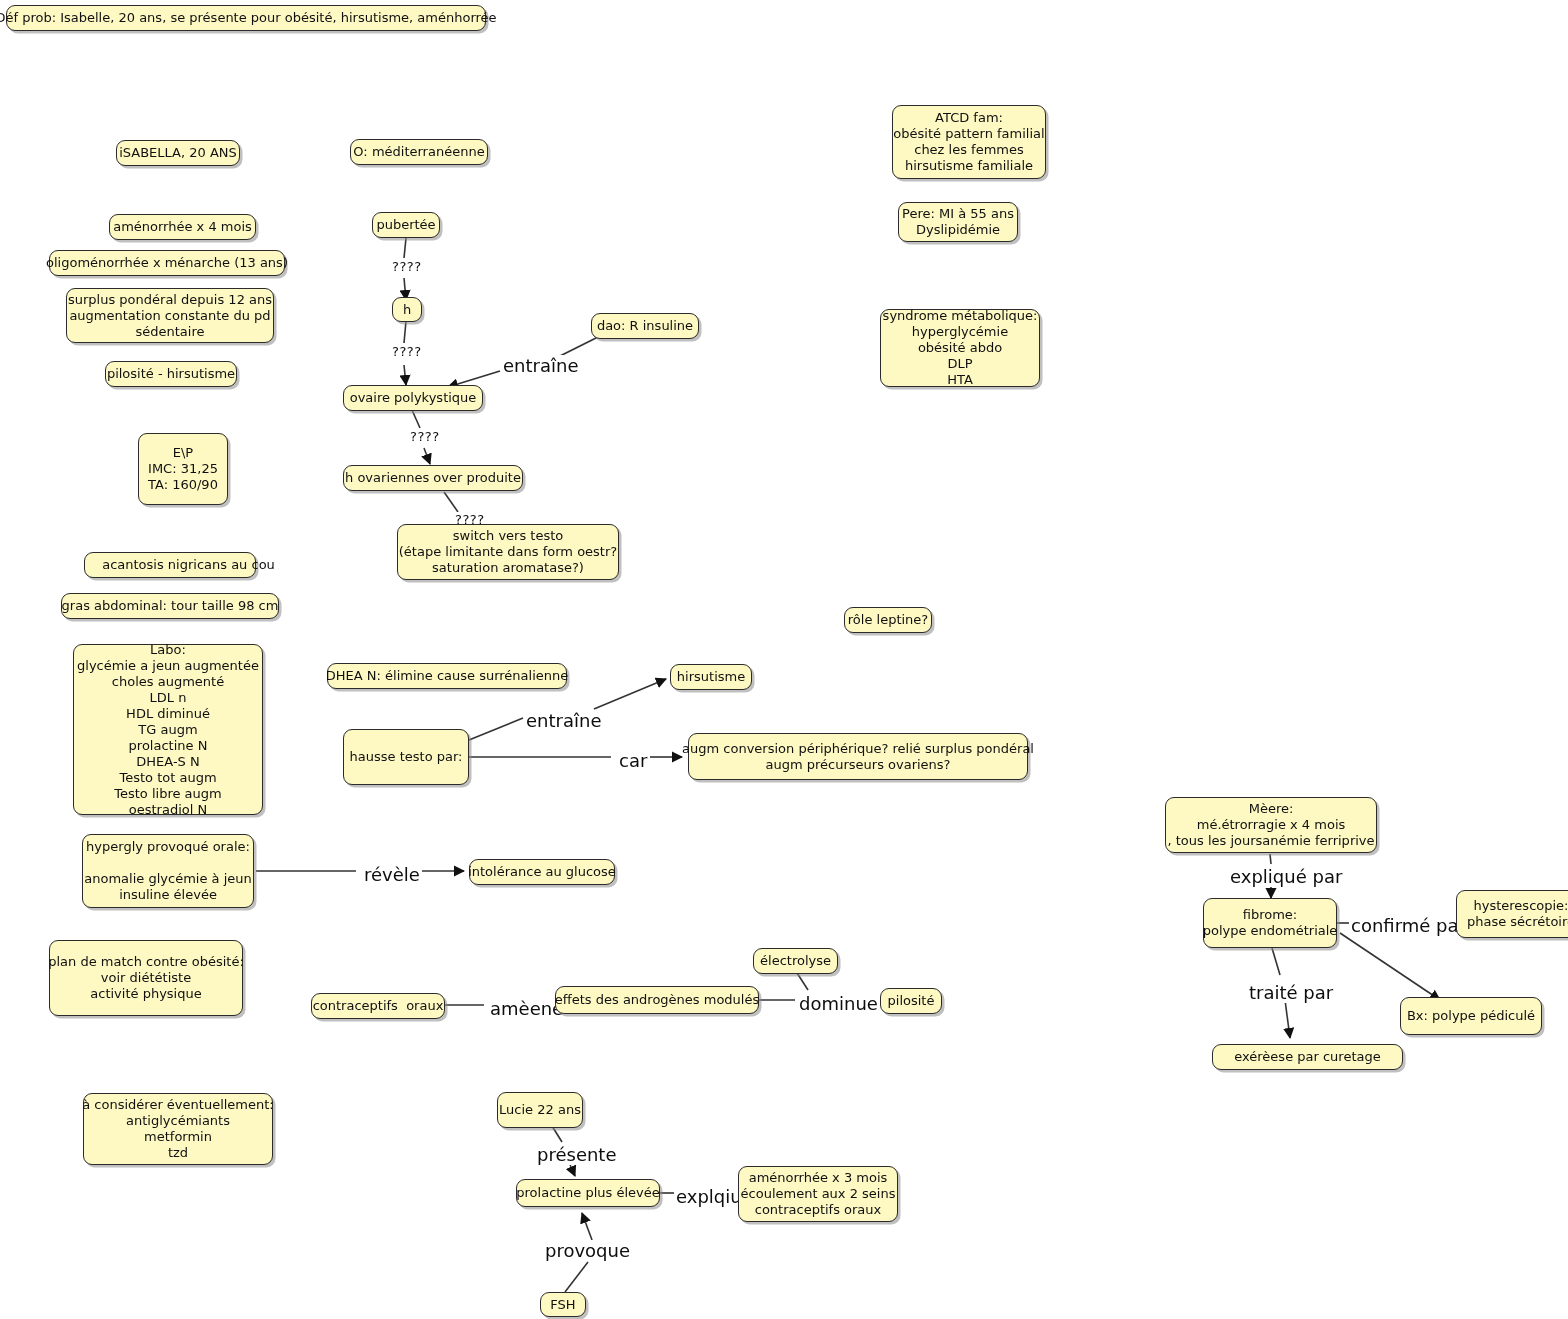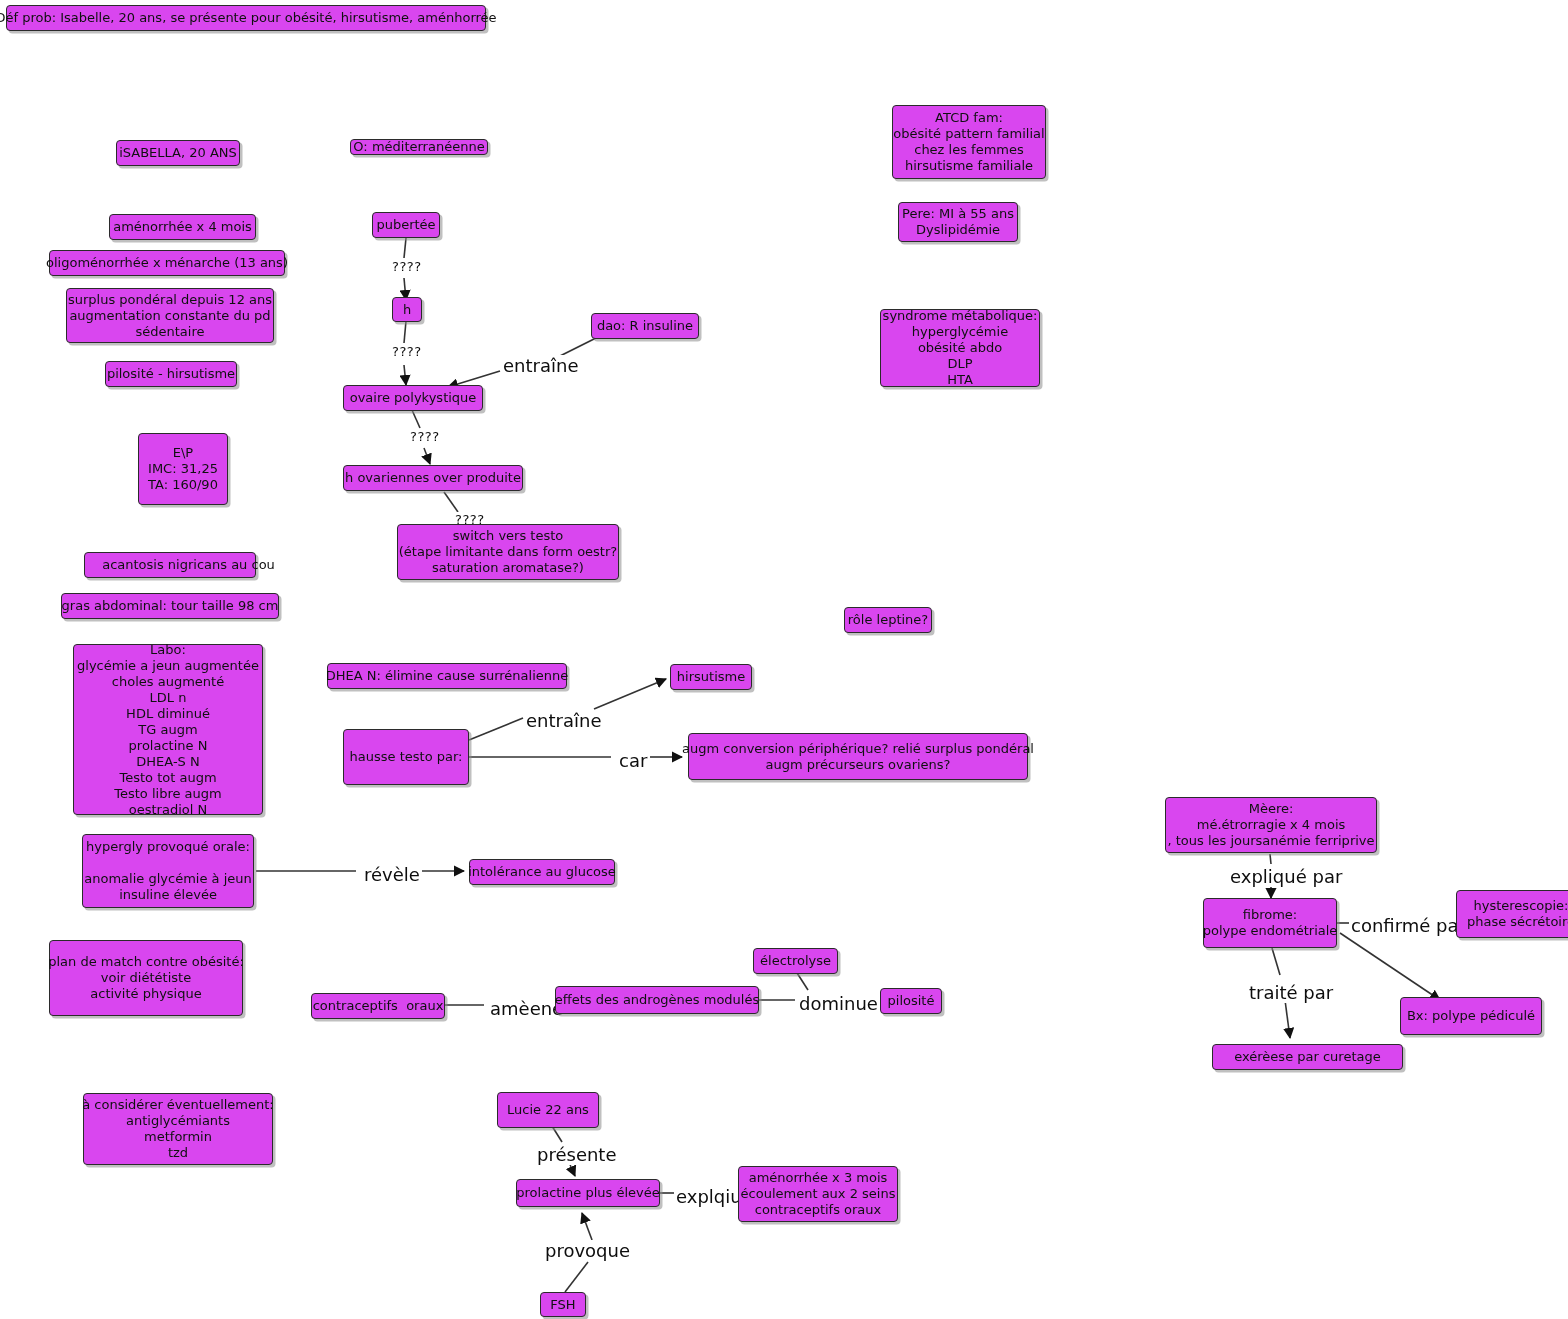--- a/index.html
+++ b/index.html
@@ -11,23 +11,23 @@
     position: relative;
     width: 1568px;
     height: 1319px;
     background: #ffffff;
     font-family: "DejaVu Sans", "Liberation Sans", sans-serif;
     overflow: hidden;
   }
   .node {
     position: absolute;
     box-sizing: border-box;
-    background: #d946ef;
+    background: #fef9c3;
     border: 1.5px solid #2b2b2b;
-    border-radius: 4px;
+    border-radius: 9px;
     box-shadow: 2.5px 2.5px 0 rgba(140,140,140,0.55);
     color: #101010;
     font-size: 13px;
     line-height: 16px;
     text-align: center;
     display: flex;
     align-items: center;
     justify-content: center;
     padding: 3px 7px;
     white-space: pre;
@@ -176,21 +176,21 @@
 
   <div class="node" style="left:49px; top:940px; width:194px; height:76px;">plan de match contre obésité:
 voir diététiste
 activité physique</div>
 
   <div class="node" style="left:83px; top:1093px; width:190px; height:72px;">à considérer éventuellement:
 antiglycémiants
 metformin
 tzd</div>
 
-  <div class="node" style="left:350px; top:139px; width:138px; height:16px;text-align:right;">O: méditerranéenne</div>
+  <div class="node" style="left:350px; top:139px; width:138px; height:26px;text-align:right;">O: méditerranéenne</div>
 
   <div class="node" style="left:372px; top:212px; width:68px; height:26px;">pubertée</div>
 
   <div class="node" style="left:392px; top:297px; width:30px; height:25px;">h</div>
 
   <div class="node" style="left:591px; top:313px; width:108px; height:26px;">dao: R insuline</div>
 
   <div class="node" style="left:343px; top:385px; width:140px; height:26px;">ovaire polykystique</div>
 
   <div class="node" style="left:343px; top:465px; width:180px; height:26px;">h ovariennes over produite</div>
@@ -227,21 +227,21 @@
   <div class="node" style="left:469px; top:859px; width:146px; height:26px;">intolérance au glucose</div>
 
   <div class="node" style="left:311px; top:993px; width:134px; height:26px;">contraceptifs  oraux</div>
 
   <div class="node" style="left:555px; top:986px; width:204px; height:28px;">effets des androgènes modulés</div>
 
   <div class="node" style="left:753px; top:948px; width:85px; height:26px;">électrolyse</div>
 
   <div class="node" style="left:880px; top:988px; width:62px; height:26px;">pilosité</div>
 
-  <div class="node" style="left:497px; top:1092px; width:102px; height:36px;">Lucie 22 ans</div>
+  <div class="node" style="left:497px; top:1092px; width:86px; height:36px;">Lucie 22 ans</div>
 
   <div class="node" style="left:516px; top:1179px; width:144px; height:28px;">prolactine plus élevée</div>
 
   <div class="node" style="left:738px; top:1166px; width:160px; height:56px;">aménorrhée x 3 mois
 écoulement aux 2 seins
 contraceptifs oraux</div>
 
   <div class="node" style="left:540px; top:1292px; width:46px; height:25px;">FSH</div>
 
   <div class="node" style="left:1165px; top:797px; width:212px; height:56px;">Mèere:

